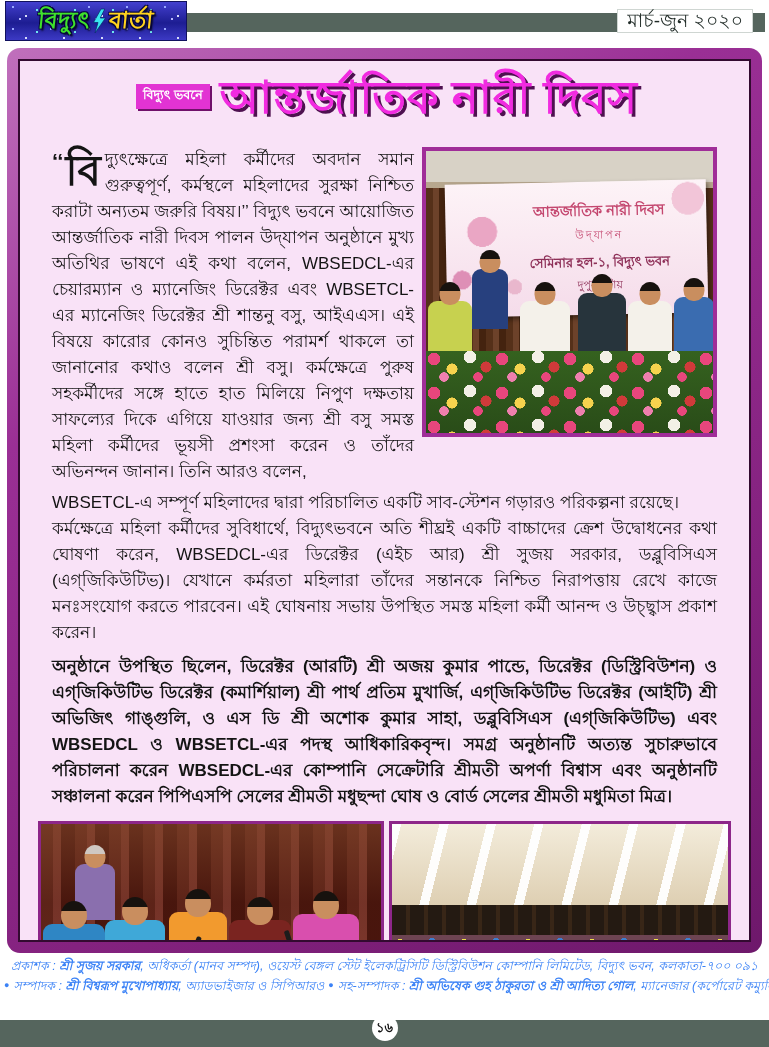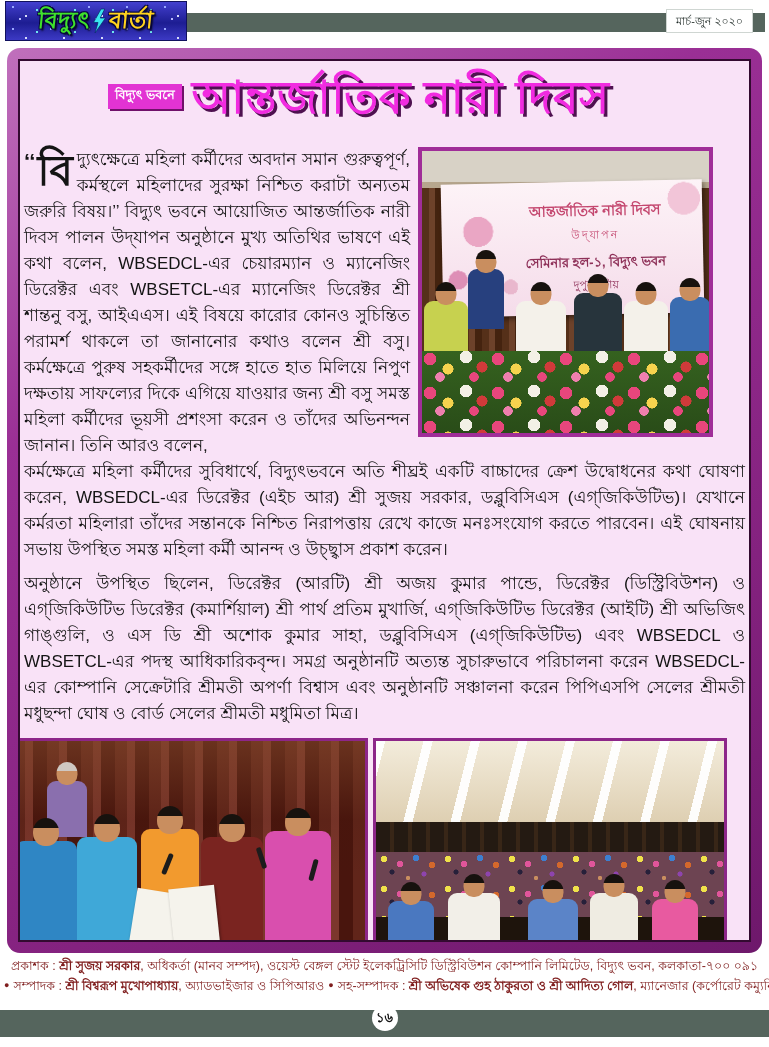--- a/index.html
+++ b/index.html
@@ -23,32 +23,32 @@
       radial-gradient(circle 1px at 14px 17px, #b9b9ff 90%, transparent 91%),
       linear-gradient(180deg,#4340cf,#1d1d92 55%,#3c39c4);
     background-size:38px 22px,38px 22px,38px 22px,38px 22px,100% 100%;
     border:1px solid #11115e;
   }
   .logo-word { font-weight:bold; font-size:23px; letter-spacing:.5px; transform:skewX(-6deg); }
   .logo-word.green { color:#3fe12b; text-shadow:1px 1px 0 #07073d,-1px -1px 0 #07073d,1px -1px 0 #07073d,-1px 1px 0 #07073d,2px 2px 2px #000; }
   .logo-word.gold  { color:#ffd21e; text-shadow:1px 1px 0 #07073d,-1px -1px 0 #07073d,1px -1px 0 #07073d,-1px 1px 0 #07073d,2px 2px 2px #000; }
   .date-box {
     position:absolute; right:16px; top:9px; background:#ffffff; border:1px solid #cfd6d2;
-    padding:2px 9px; font-size:11px; color:#1f2a26; line-height:18px; white-space:nowrap;
+    padding:2px 9px; font-size:19px; color:#1f2a26; line-height:18px; white-space:nowrap;
   }
 
   
   .frame {
     position:absolute; top:48px; left:7px; width:755px; height:905px;
     background:linear-gradient(150deg,#c070bc 0%,#9a2f95 30%,#84227f 70%,#6e186b 100%);
     border-radius:13px; padding:11px;
   }
   .frame-inner {
     width:100%; height:100%; background:#f9e2f7; border:2px solid #330a30;
-    padding:0 4px; overflow:hidden;
+    padding:0 32px; overflow:hidden;
   }
 
   
   .title-row { display:flex; align-items:flex-start; margin:14px 0 10px 84px; height:62px; }
   .kicker {
     margin-top:9px; background:#e233d3; color:#ffffff; font-weight:bold; font-size:12.5px;
     padding:2px 7px 3px; box-shadow:2px 2px 0 #70106a; white-space:nowrap;
   }
   .headline {
     margin-left:10px; font-size:45px; line-height:1.05; font-weight:bold; color:#f12be0;
@@ -57,21 +57,21 @@
   }
 
   
   .para { font-size:17px; line-height:26px; text-align:justify; color:#141414; }
   .row1 { display:flex; align-items:flex-start; }
   .para1col { width:386px; }
   .openquote { float:left; font-weight:bold; font-size:22px; line-height:30px; margin-right:2px; }
   .dropcap { float:left; font-weight:bold; font-size:42px; line-height:44px; padding:2px 4px 0 0; }
   .wide { margin-top:5px; }
   .p2 { }
-  .p3 { margin-top:8px; }
+  .p3 { margin-top:8px;font-weight:bold; }
 
   
   figure { position:relative; overflow:hidden; }
   .person { position:absolute; border-radius:9px 9px 0 0; background:var(--shirt,#eee); }
   .person::before {
     content:""; position:absolute; left:50%; transform:translateX(-50%); top:-19px;
     width:21px; height:23px; border-radius:50% 50% 46% 46%;
     background:linear-gradient(var(--hair,#17120e) 0 37%, var(--skin,#c98e5f) 37%);
   }
   .person.big::before { width:26px; height:28px; top:-23px; }
@@ -130,25 +130,25 @@
       radial-gradient(circle 3.5px at 8px 7px, #f0e24a 84%, transparent 86%),
       radial-gradient(circle 3.5px at 24px 12px, #e0559a 84%, transparent 86%),
       radial-gradient(circle 3.5px at 40px 6px, #3d7fd0 84%, transparent 86%),
       radial-gradient(circle 3.5px at 56px 13px, #d4682c 84%, transparent 86%),
       radial-gradient(circle 3px at 16px 20px, #27203a 84%, transparent 86%),
       radial-gradient(circle 3px at 48px 22px, #8e44ad 84%, transparent 86%),
       radial-gradient(circle 2.5px at 32px 26px, #c98e5f 84%, transparent 86%);
     background-size:64px 30px; }
 
   
-  .credits { position:absolute; top:957px; left:0; right:0; text-align:center; color:#7f1d1d; }
+  .credits { position:absolute; top:957px; left:0; right:0; text-align:center; color:#3b82f6;font-style:italic; }
   .credits p { font-size:12.5px; line-height:19px; white-space:nowrap; }
   .credits .nm { font-weight:bold; }
   .credits .bullet { font-size:9px; vertical-align:2px; padding:0 4px; }
-  .pagebar { position:absolute; left:0; right:0; bottom:10px; height:27px; background:#55655d; }
+  .pagebar { position:absolute; left:0; right:0; bottom:0; height:27px; background:#55655d; }
   .pagenum {
     position:absolute; left:50%; top:-5px; transform:translateX(-50%);
     width:26px; height:26px; border-radius:50%; background:#ffffff;
     font-weight:bold; font-size:13px; color:#111; text-align:center; line-height:26px;
   }
 </style>
 </head>
 <body>
 
 <div class="page">
@@ -189,20 +189,21 @@
           <span class="person" style="--shirt:#c7d14f; left:2px; top:150px; width:44px; height:70px;"></span>
           <span class="person" style="--shirt:#27407e; left:46px; top:118px; width:36px; height:60px;"></span>
           <span class="person" style="--shirt:#f4f1ea; left:94px; top:150px; width:50px; height:72px;"></span>
           <span class="person" style="--shirt:#27343c; left:152px; top:142px; width:48px; height:78px;"></span>
           <span class="person" style="--shirt:#f4f1ea; left:202px; top:150px; width:44px; height:72px;"></span>
           <span class="person" style="--shirt:#3a6cb0; left:248px; top:146px; width:40px; height:76px;"></span>
           <div class="pt-flowers"></div>
         </figure>
       </div>
 
+      <p class="para wide">WBSETCL-এ সম্পূর্ণ মহিলাদের দ্বারা পরিচালিত একটি সাব-স্টেশন গড়ারও পরিকল্পনা রয়েছে।</p>
       <p class="para p2">কর্মক্ষেত্রে মহিলা কর্মীদের সুবিধার্থে, বিদ্যুৎভবনে অতি শীঘ্রই একটি বাচ্চাদের ক্রেশ উদ্বোধনের কথা ঘোষণা করেন, WBSEDCL-এর ডিরেক্টর (এইচ আর) শ্রী সুজয় সরকার, ডব্লুবিসিএস (এগ্‌জিকিউটিভ)। যেখানে কর্মরতা মহিলারা তাঁদের সন্তানকে নিশ্চিত নিরাপত্তায় রেখে কাজে মনঃসংযোগ করতে পারবেন। এই ঘোষনায় সভায় উপস্থিত সমস্ত মহিলা কর্মী আনন্দ ও উচ্ছ্বাস প্রকাশ করেন।</p>
       <p class="para p3">অনুষ্ঠানে উপস্থিত ছিলেন, ডিরেক্টর (আরটি) শ্রী অজয় কুমার পান্ডে, ডিরেক্টর (ডিস্ট্রিবিউশন) ও এগ্‌জিকিউটিভ ডিরেক্টর (কমার্শিয়াল) শ্রী পার্থ প্রতিম মুখার্জি, এগ্‌জিকিউটিভ ডিরেক্টর (আইটি) শ্রী অভিজিৎ গাঙ্গুলি, ও এস ডি শ্রী অশোক কুমার সাহা, ডব্লুবিসিএস (এগ্‌জিকিউটিভ) এবং WBSEDCL ও WBSETCL-এর পদস্থ আধিকারিকবৃন্দ। সমগ্র অনুষ্ঠানটি অত্যন্ত সুচারুভাবে পরিচালনা করেন WBSEDCL-এর কোম্পানি সেক্রেটারি শ্রীমতী অপর্ণা বিশ্বাস এবং অনুষ্ঠানটি সঞ্চালনা করেন পিপিএসপি সেলের শ্রীমতী মধুছন্দা ঘোষ ও বোর্ড সেলের শ্রীমতী মধুমিতা মিত্র।</p>
 
       <div class="photos-bottom">
         <figure class="photo-left">
           <div class="pl-curtain"></div>
           <span class="person" style="--shirt:#8a6fae; --hair:#cfc8c2; left:34px; top:40px; width:40px; height:56px;"></span>
           <span class="person big" style="--shirt:#2f86c4; left:2px; top:100px; width:62px; height:132px;"></span>
           <span class="person big" style="--shirt:#3fa8d8; left:64px; top:96px; width:60px; height:136px;"></span>
           <span class="person big" style="--shirt:#f29a2e; left:128px; top:88px; width:58px; height:144px;"></span>

